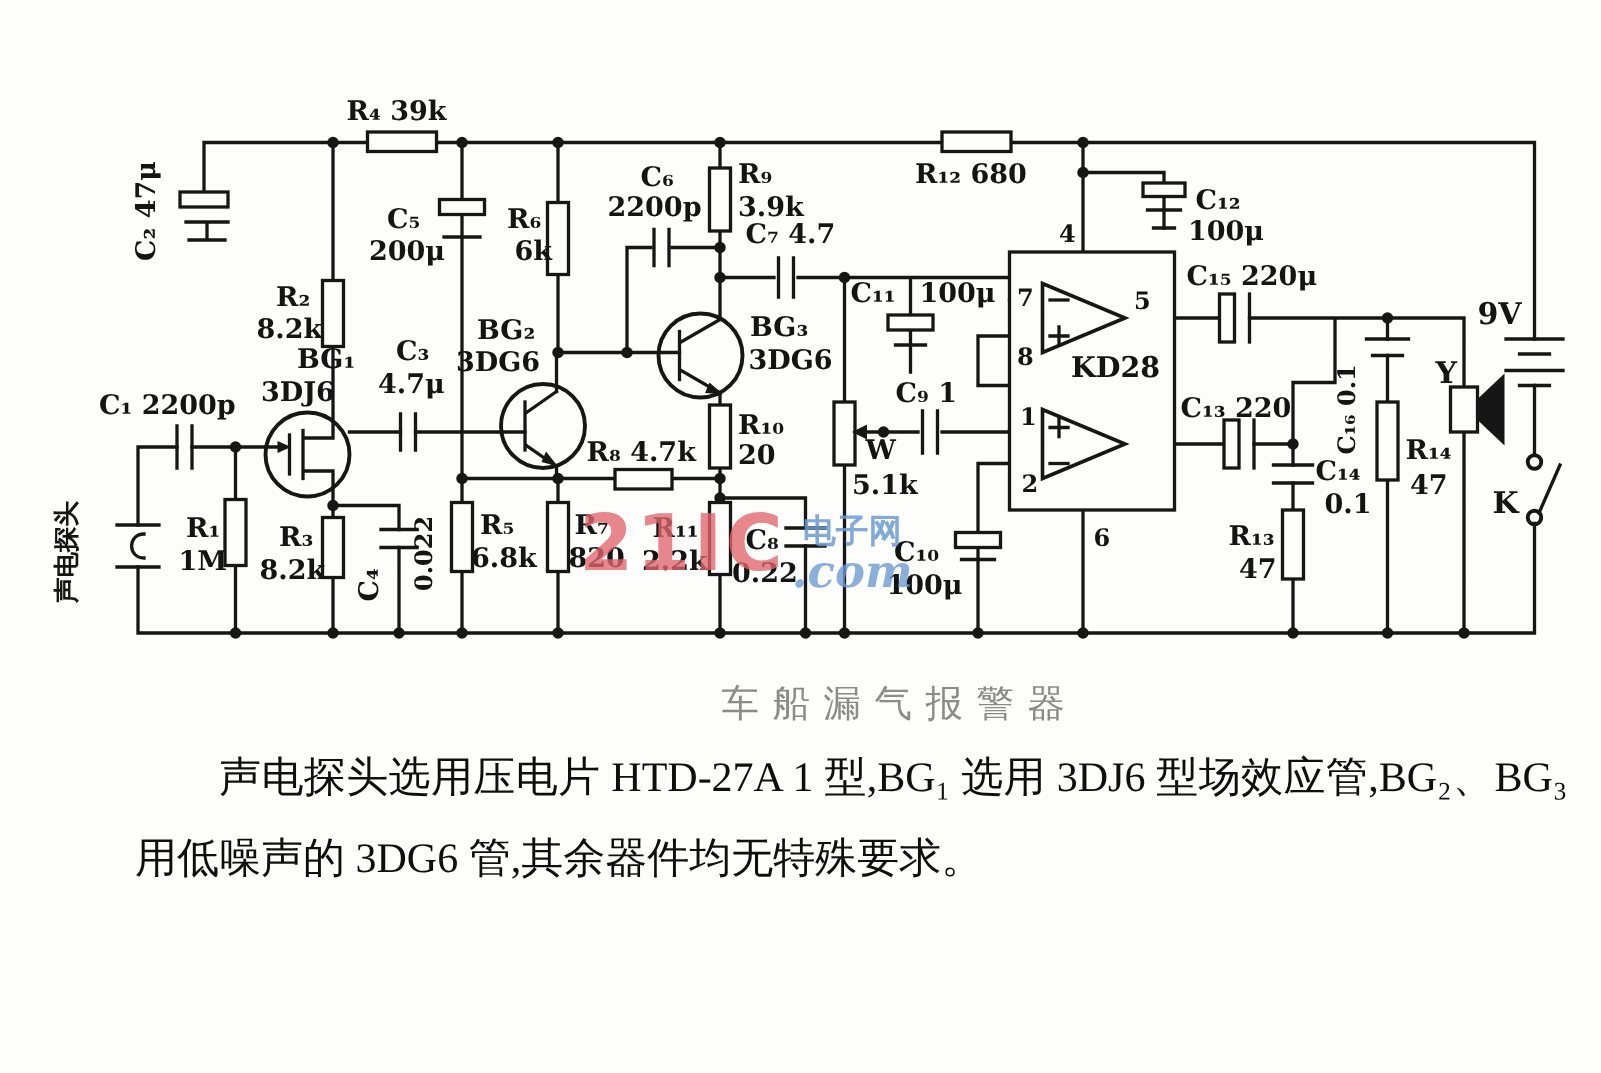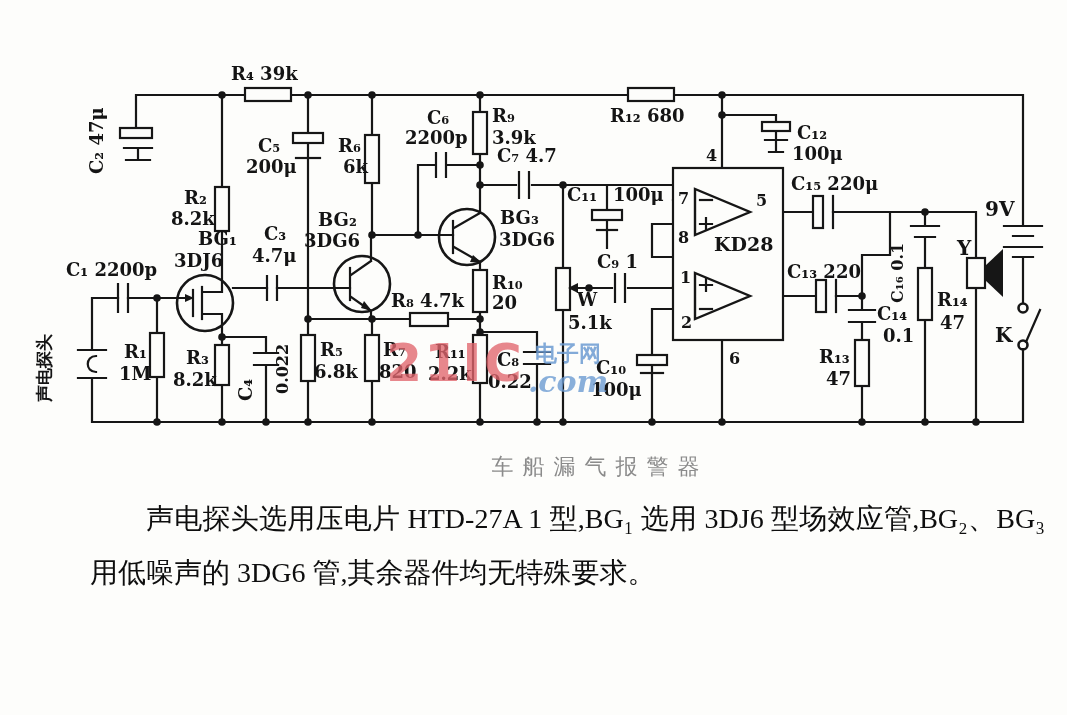--- a/index.html
+++ b/index.html
@@ -7,21 +7,21 @@
         font-family:"Liberation Serif",serif;color:#111;}
   #schematic{position:absolute;left:0;top:0;}
   #schematic path, #schematic line, #schematic polyline{stroke:#161616;stroke-width:2.2;fill:none;stroke-linecap:square;}
   #schematic rect{stroke:#161616;stroke-width:2.2;fill:#fdfdfb;}
   #schematic circle.node{fill:#161616;stroke:none;}
   #schematic circle.dev{fill:none;stroke:#161616;stroke-width:2.6;}
   #schematic polygon{fill:#161616;stroke:none;}
   #schematic polygon.tri{fill:none;stroke:#161616;stroke-width:2.4;}
   #labels-layer text{font-family:"DejaVu Serif",serif;font-weight:bold;fill:#141414;}
   #caption{position:absolute;left:390px;top:452px;width:420px;text-align:center;
-           color:#8b8b8b;font-size:22px;letter-spacing:9px;}
+           color:#8b8b8b;font-size:25px;letter-spacing:9px;}
   #paragraphs{position:absolute;left:58px;top:492px;width:955px;font-size:28px;line-height:54px;
               color:#0e0e0e;text-align:justify;margin-left:32px;}
   #paragraphs p{margin:0;text-indent:2em;}
   #paragraphs p + p{margin-top:6px;}
   #watermark{position:absolute;left:386px;top:337px;display:flex;align-items:flex-start;gap:4px;
              pointer-events:none;text-align:center;}
   #wm-brand{font-family:"DejaVu Sans",sans-serif;font-weight:bold;font-size:52px;line-height:52px;
             color:#e2666e;opacity:.78;letter-spacing:2px;}
   #wm-right{display:flex;flex-direction:column;margin-top:2px;}
   #wm-site{font-family:"DejaVu Sans",sans-serif;font-weight:bold;font-size:22px;color:#6d9cd3;opacity:.85;}

